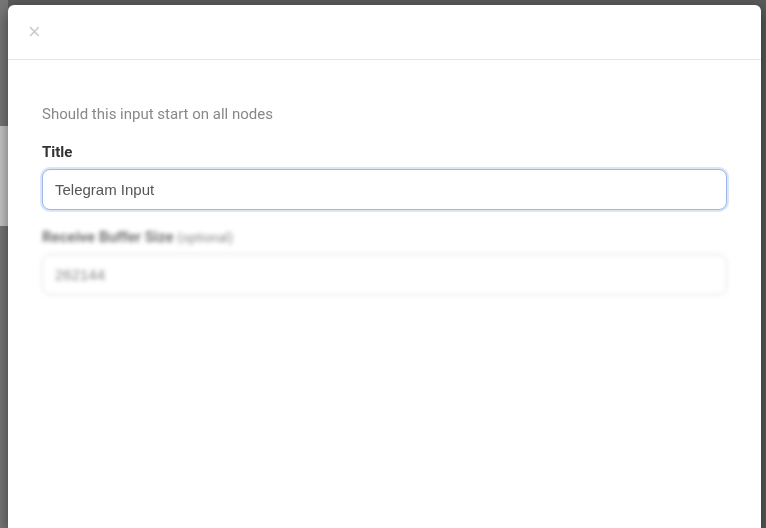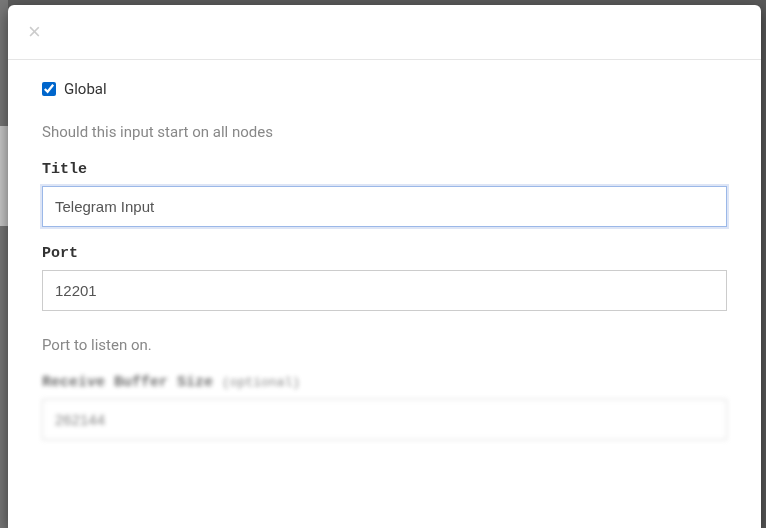--- a/index.html
+++ b/index.html
@@ -97,35 +97,34 @@
       color: #888;
       margin-top: 24px;
       line-height: 1.4;
     }
     .field-label {
       font-size: 15px;
       font-weight: 700;
       color: #333;
       display: block;
       margin-bottom: 8px;
-      font-family: Liberation Mono, monospace;
     }
     .optional-tag {
       font-weight: 400;
       font-size: 13px;
       color: #555;
     }
     .text-input {
       width: 100%;
       padding: 9px 12px;
       font-size: 15px;
       color: #555;
       background: #fff;
       border: 1px solid #ccc;
-      border-radius: 0;
+      border-radius: 8px;
       line-height: 1.4;
     }
     .text-input.focused {
       border-color: #9bb8e8;
       box-shadow: 0 0 0 2px rgba(120, 150, 220, 0.25);
     }
     .blurred {
       filter: blur(2px);
       opacity: 0.7;
     }
@@ -137,38 +136,29 @@
 <div class="backdrop-bar2"></div>
 
 <div class="modal">
   <div class="modal-header">
     <button class="close-btn">×</button>
   </div>
 
   <div class="modal-body">
 
     <div class="form-group">
-      <div class="checkbox-row">
-        <input type="checkbox" checked="" style="">
-        <span class="checkbox-label">Global</span>
-      </div>
       <div class="help-text">Should this input start on all nodes</div>
     </div>
 
     <div class="form-group">
       <label class="field-label">Title</label>
       <input type="text" class="text-input focused" value="Telegram Input" style="">
     </div>
 
 
-    <div class="form-group">
-      <label class="field-label">Port</label>
-      <input type="text" class="text-input" value="12201" style="">
-      <div class="help-text">Port to listen on.</div>
-    </div>
 
     <div class="form-group blurred">
       <label class="field-label">
         <span>Receive Buffer Size</span>
         <span class="optional-tag">(optional)</span>
       </label>
       <input type="text" class="text-input" value="262144" style="">
       
     </div>
 

